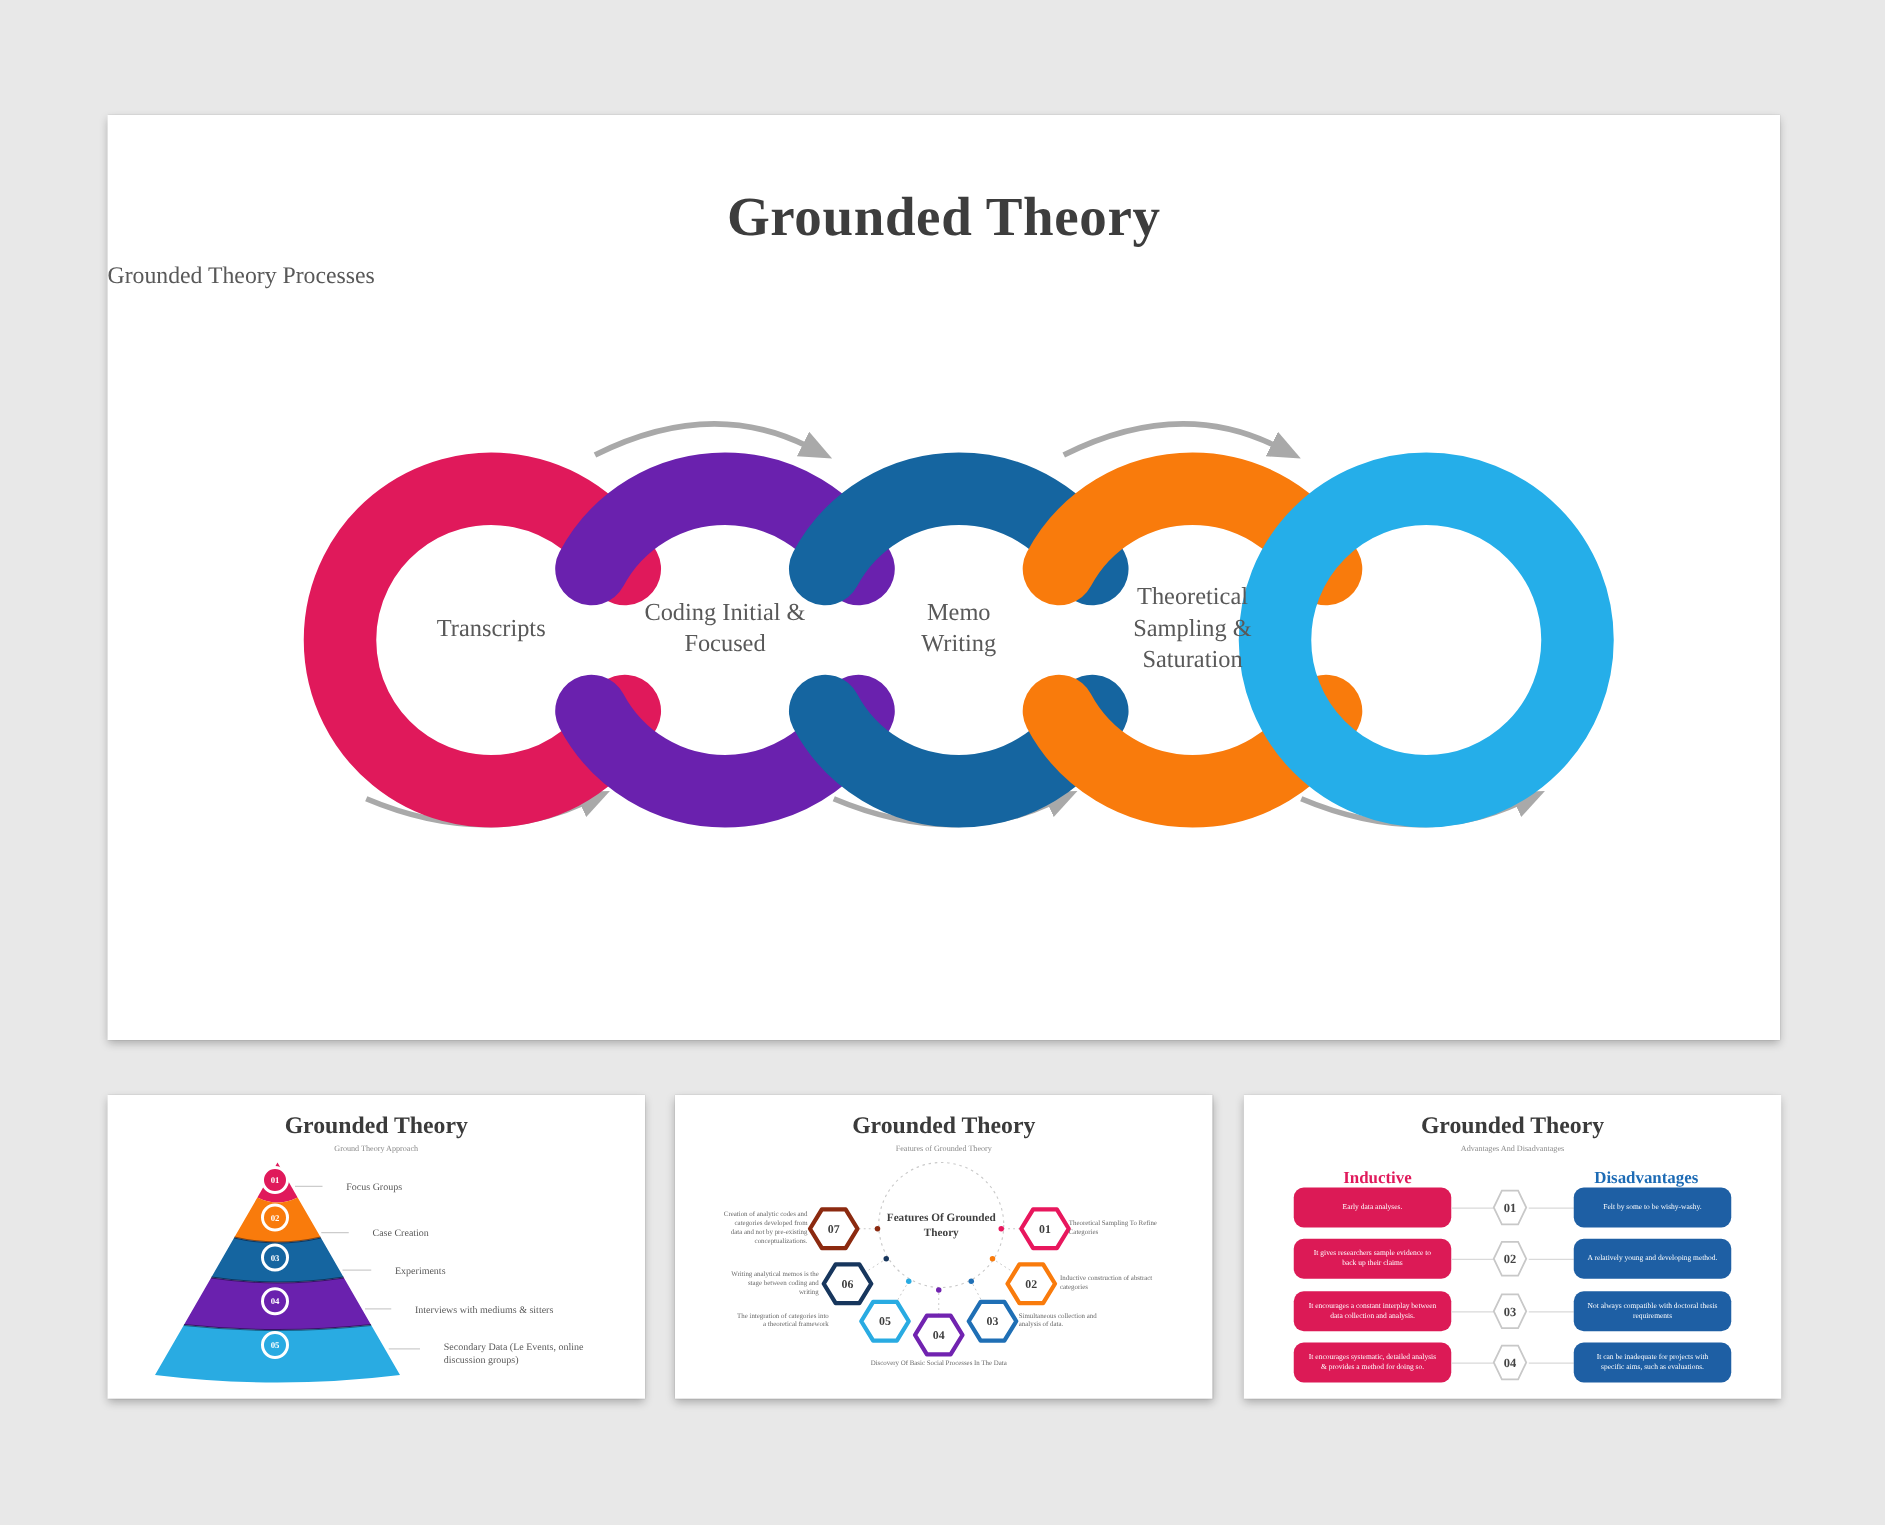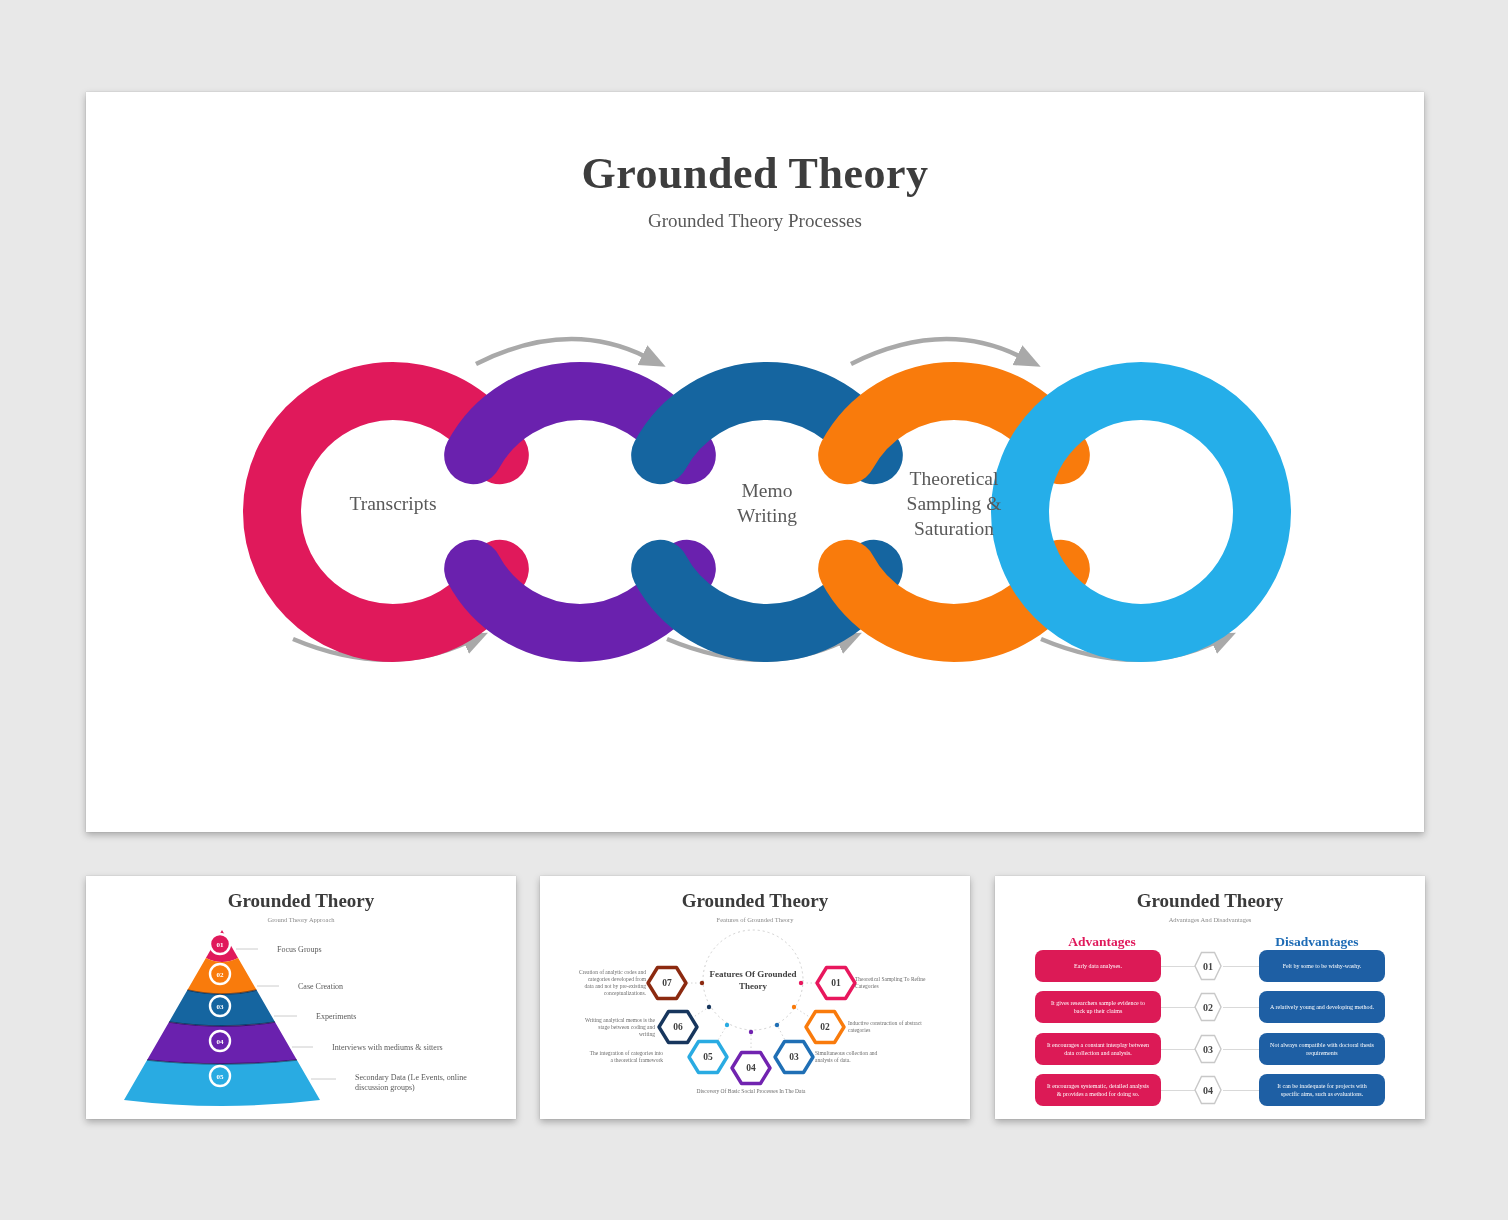--- a/index.html
+++ b/index.html
@@ -10,21 +10,21 @@
     overflow:hidden;
   }
   .card{
     position:absolute;background:#ffffff;
     box-shadow:0 3px 7px rgba(0,0,0,.28), 0 0 1px rgba(0,0,0,.2);
   }
   .abs{position:absolute;}
   .ctr{transform:translate(-50%,-50%);text-align:center;}
   
   #main-title{left:0;right:0;top:56px;text-align:center;font-size:44px;font-weight:bold;color:#3d3d3d;letter-spacing:.5px;}
-  #main-subtitle{left:0;right:0;top:118px;text-align:center;font-size:19px;color:#595959;}
+  #main-subtitle{left:0;right:0;top:118px;text-align:left;font-size:19px;color:#595959;}
   .ringlabel{font-size:19.5px;color:#595959;line-height:1.28;}
   
   .thumb-title{left:0;right:0;top:14px;text-align:center;font-size:19px;font-weight:bold;color:#3b3b3b;}
   .thumb-subtitle{left:0;right:0;top:40px;text-align:center;font-size:6.5px;color:#8a8a8a;}
   .pyr-label{font-size:8px;color:#595959;line-height:1.25;padding-left:15px;}
   .feat-desc{font-size:5.5px;color:#6b6b6b;line-height:1.3;}
   #feat-center{font-size:9px;font-weight:bold;color:#3f3f3f;line-height:1.35;}
   .pc-header{font-size:13.5px;font-weight:bold;text-align:center;}
   .pc-box{border-radius:8px;color:#ffffff;font-size:6px;line-height:1.4;
           display:flex;align-items:center;justify-content:center;text-align:center;
@@ -66,20 +66,21 @@
       </g>
       <g>
         <path d="M761.16,363.19 A121,121 0 0 1 974.84,363.19" stroke="#f97b0c"></path>
         <path d="M761.16,476.81 A121,121 0 0 0 974.84,476.81" stroke="#f97b0c"></path>
       </g>
       <circle cx="1055" cy="420" r="121" stroke="#25aee9"></circle>
     </g>
   </svg>
 
   <div class="abs ctr ringlabel" style="left:307px;top:412px;width:140px;">Transcripts</div>
+  <div class="abs ctr ringlabel" style="left:494px;top:412px;width:160px;">Coding Initial &amp; Focused</div>
   <div class="abs ctr ringlabel" style="left:681px;top:412px;width:90px;">Memo Writing</div>
   <div class="abs ctr ringlabel" style="left:868px;top:412px;width:125px;">Theoretical Sampling &amp; Saturation</div>
 </div>
 
 <div class="card" style="left:86px;top:876px;width:430px;height:243px;">
   <div class="abs thumb-title">Grounded Theory</div>
   <div class="abs thumb-subtitle">Ground Theory Approach</div>
 
   <svg class="abs" style="left:0;top:0;" width="430" height="243" viewBox="0 0 430 243">
 
@@ -191,21 +192,21 @@
   <div class="abs feat-desc" style="left:156px;top:212px;width:110px;text-align:center;">Discovery Of Basic Social Processes In The Data</div>
   <div class="abs feat-desc" style="left:49px;top:174px;width:74px;text-align:right;">The integration of categories into a theoretical framework</div>
   <div class="abs feat-desc" style="left:43px;top:141px;width:72px;text-align:right;">Writing analytical memos is the stage between coding and writing</div>
   <div class="abs feat-desc" style="left:38px;top:93px;width:68px;text-align:right;">Creation of analytic codes and categories developed from data and not by pre-existing conceptualizations.</div>
 </div>
 
 <div class="card" style="left:995px;top:876px;width:430px;height:243px;">
   <div class="abs thumb-title">Grounded Theory</div>
   <div class="abs thumb-subtitle">Advantages And Disadvantages</div>
 
-  <div class="abs pc-header" style="left:40px;top:58px;width:134px;color:#e0195b;">Advantages</div>
+  <div class="abs pc-header" style="left:40px;top:58px;width:134px;color:#e0195b;">Inductive</div>
   <div class="abs pc-header" style="left:255px;top:58px;width:134px;color:#1d6bb5;">Disadvantages</div>
 
   <div class="abs pc-box" style="left:40px;top:74px;width:126px;height:32px;background:#dc1a56;">Early data analyses.</div>
   <div class="abs pc-line" style="left:166px;top:90px;width:34px;"></div>
   <svg class="abs" style="left:198px;top:74px;" width="30" height="32" viewBox="-15 -16 30 32">
     <polygon points="-13,0 -6.5,-13.5 6.5,-13.5 13,0 6.5,13.5 -6.5,13.5" fill="#ffffff" stroke="#c8c8c8" stroke-width="1.4"></polygon>
     <text y="3.7" text-anchor="middle" font-size="10" font-weight="bold" fill="#444444">01</text>
   </svg>
   <div class="abs pc-line" style="left:228px;top:90px;width:36px;"></div>
   <div class="abs pc-box" style="left:264px;top:74px;width:126px;height:32px;background:#1e5fa4;">Felt by some to be wishy-washy.</div>

